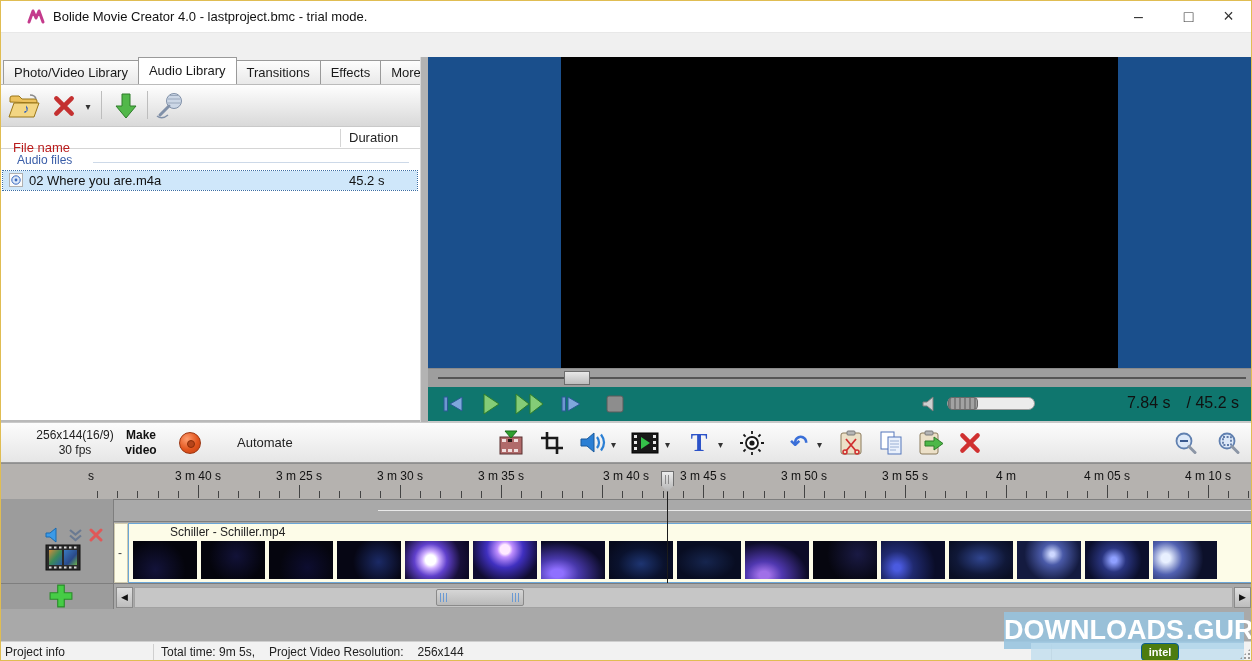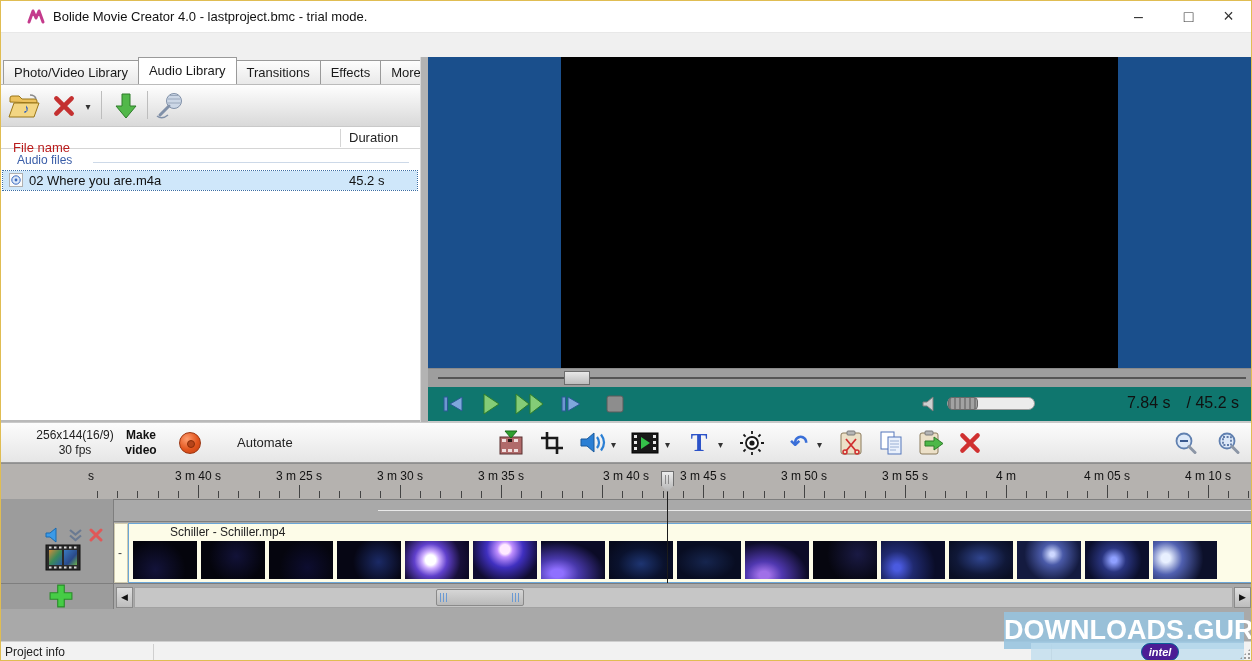--- a/index.html
+++ b/index.html
@@ -125,23 +125,23 @@
   
   .watermark { position:absolute; left:1003px; top:148px; width:240px; height:37px; background:rgba(150,195,222,.88);
                display:flex; align-items:center; justify-content:space-between; z-index:8; }
   .wm-text { font-size:27px; font-weight:bold; color:#fff; letter-spacing:0px; }
   .wm-sub { position:absolute; left:1030px; top:179px; width:213px; height:17px; background:rgba(190,220,238,.75); z-index:8; }
   .statusbar { position:absolute; left:0; top:640px; width:1252px; height:21px; background:#f2f2f2; border-top:1px solid #cfcfcf; }
   .st-sep { position:absolute; top:2px; width:1px; height:16px; background:#cfcfcf; }
   .st-info { position:absolute; left:4px; top:3px; font-size:12px; color:#222; }
   .st-main { position:absolute; left:160px; top:3px; font-size:12px; color:#222; }
   .st-main span { margin-right:14px; }
-  .intel-logo { position:absolute; left:1140px; top:1px; width:38px; height:18px; background:#4c1d95; border-radius:9px;
+  .intel-logo { position:absolute; left:1140px; top:1px; width:38px; height:18px; background:#4d7c0f; border-radius:4px;
                 border:1px solid #0a5e97; color:#fff; text-align:center; line-height:16px; z-index:9;
-                font-size:11px; font-style:italic; font-weight:bold; }
+                font-size:11px; font-weight:bold; }
   .resize-grip { position:absolute; left:1238px; top:647px; width:12px; height:12px; z-index:10;
      background-image:radial-gradient(circle, #9a9a9a 1px, transparent 1.3px);
      background-size:4px 4px; clip-path:polygon(100% 0,100% 100%,0 100%); }
 </style>
 </head>
 <body>
 
 <div id="app">
 
   <div class="titlebar">
@@ -550,17 +550,20 @@
         <rect x="6" y="20" width="14" height="4" rx="2" fill="#f0b428"></rect>
       </svg>
       <span class="wm-text">.GURU</span>
     </div>
     <div class="wm-sub"></div>
   </div>
 
   <div class="statusbar">
     <span class="st-info">Project info</span>
     <div class="st-sep" style="left:152px"></div>
+    <div class="st-main">
+      <span>Total time: 9m 5s,</span><span>Project Video Resolution:</span><span>256x144</span>
+    </div>
     <div class="st-sep" style="left:1050px"></div>
     <div class="intel-logo">intel</div>
   </div>
   <div class="resize-grip"></div>
 </div>
 
 </body></html>

